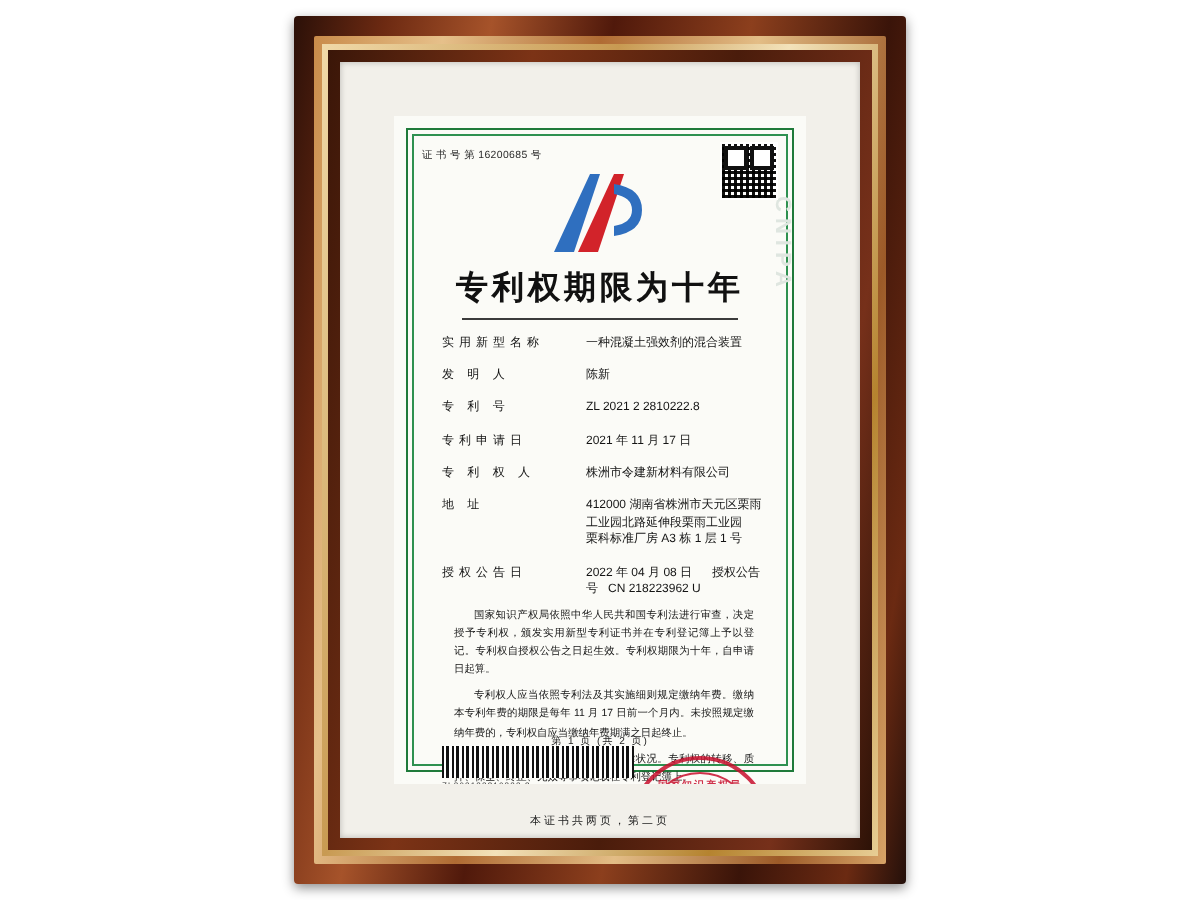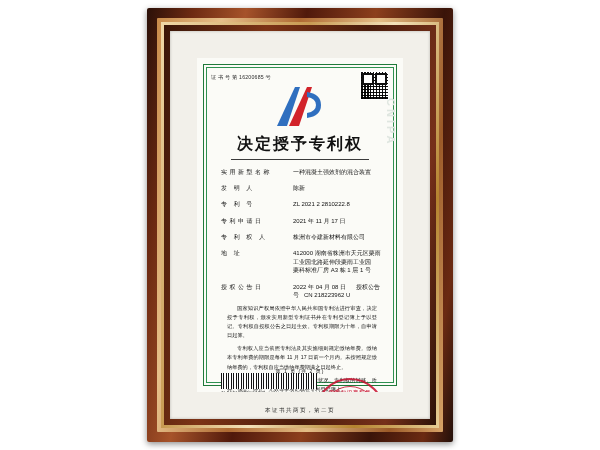--- a/index.html
+++ b/index.html
@@ -161,21 +161,21 @@
         <div class="qr"></div>
 
         <div class="emblem">
           <svg viewBox="0 0 66 46" width="66" height="46" aria-hidden="true">
             <path d="M10 42 L28 3 L33 3 L20 42 Z" fill="#2f6fbf"></path>
             <path d="M22 42 L40 3 L45 3 L32 42 Z" fill="#d2232a"></path>
             <path d="M40 8 q14 2 14 13 q0 11 -14 13 l0 -5 q9 -1.5 9 -8 q0 -6.5 -9 -8 Z" fill="#2f6fbf"></path>
           </svg>
         </div>
 
-        <div class="title">决定授予专利权</div>
+        <div class="title">专利权期限为十年</div>
         <div class="title-rule"></div>
 
         <div class="fields">
           <div class="row">
             <div class="lbl">实用新型名称</div>
             <div class="val">一种混凝土强效剂的混合装置</div>
           </div>
           <div class="row">
             <div class="lbl">发 明 人</div>
             <div class="val">陈新</div>

